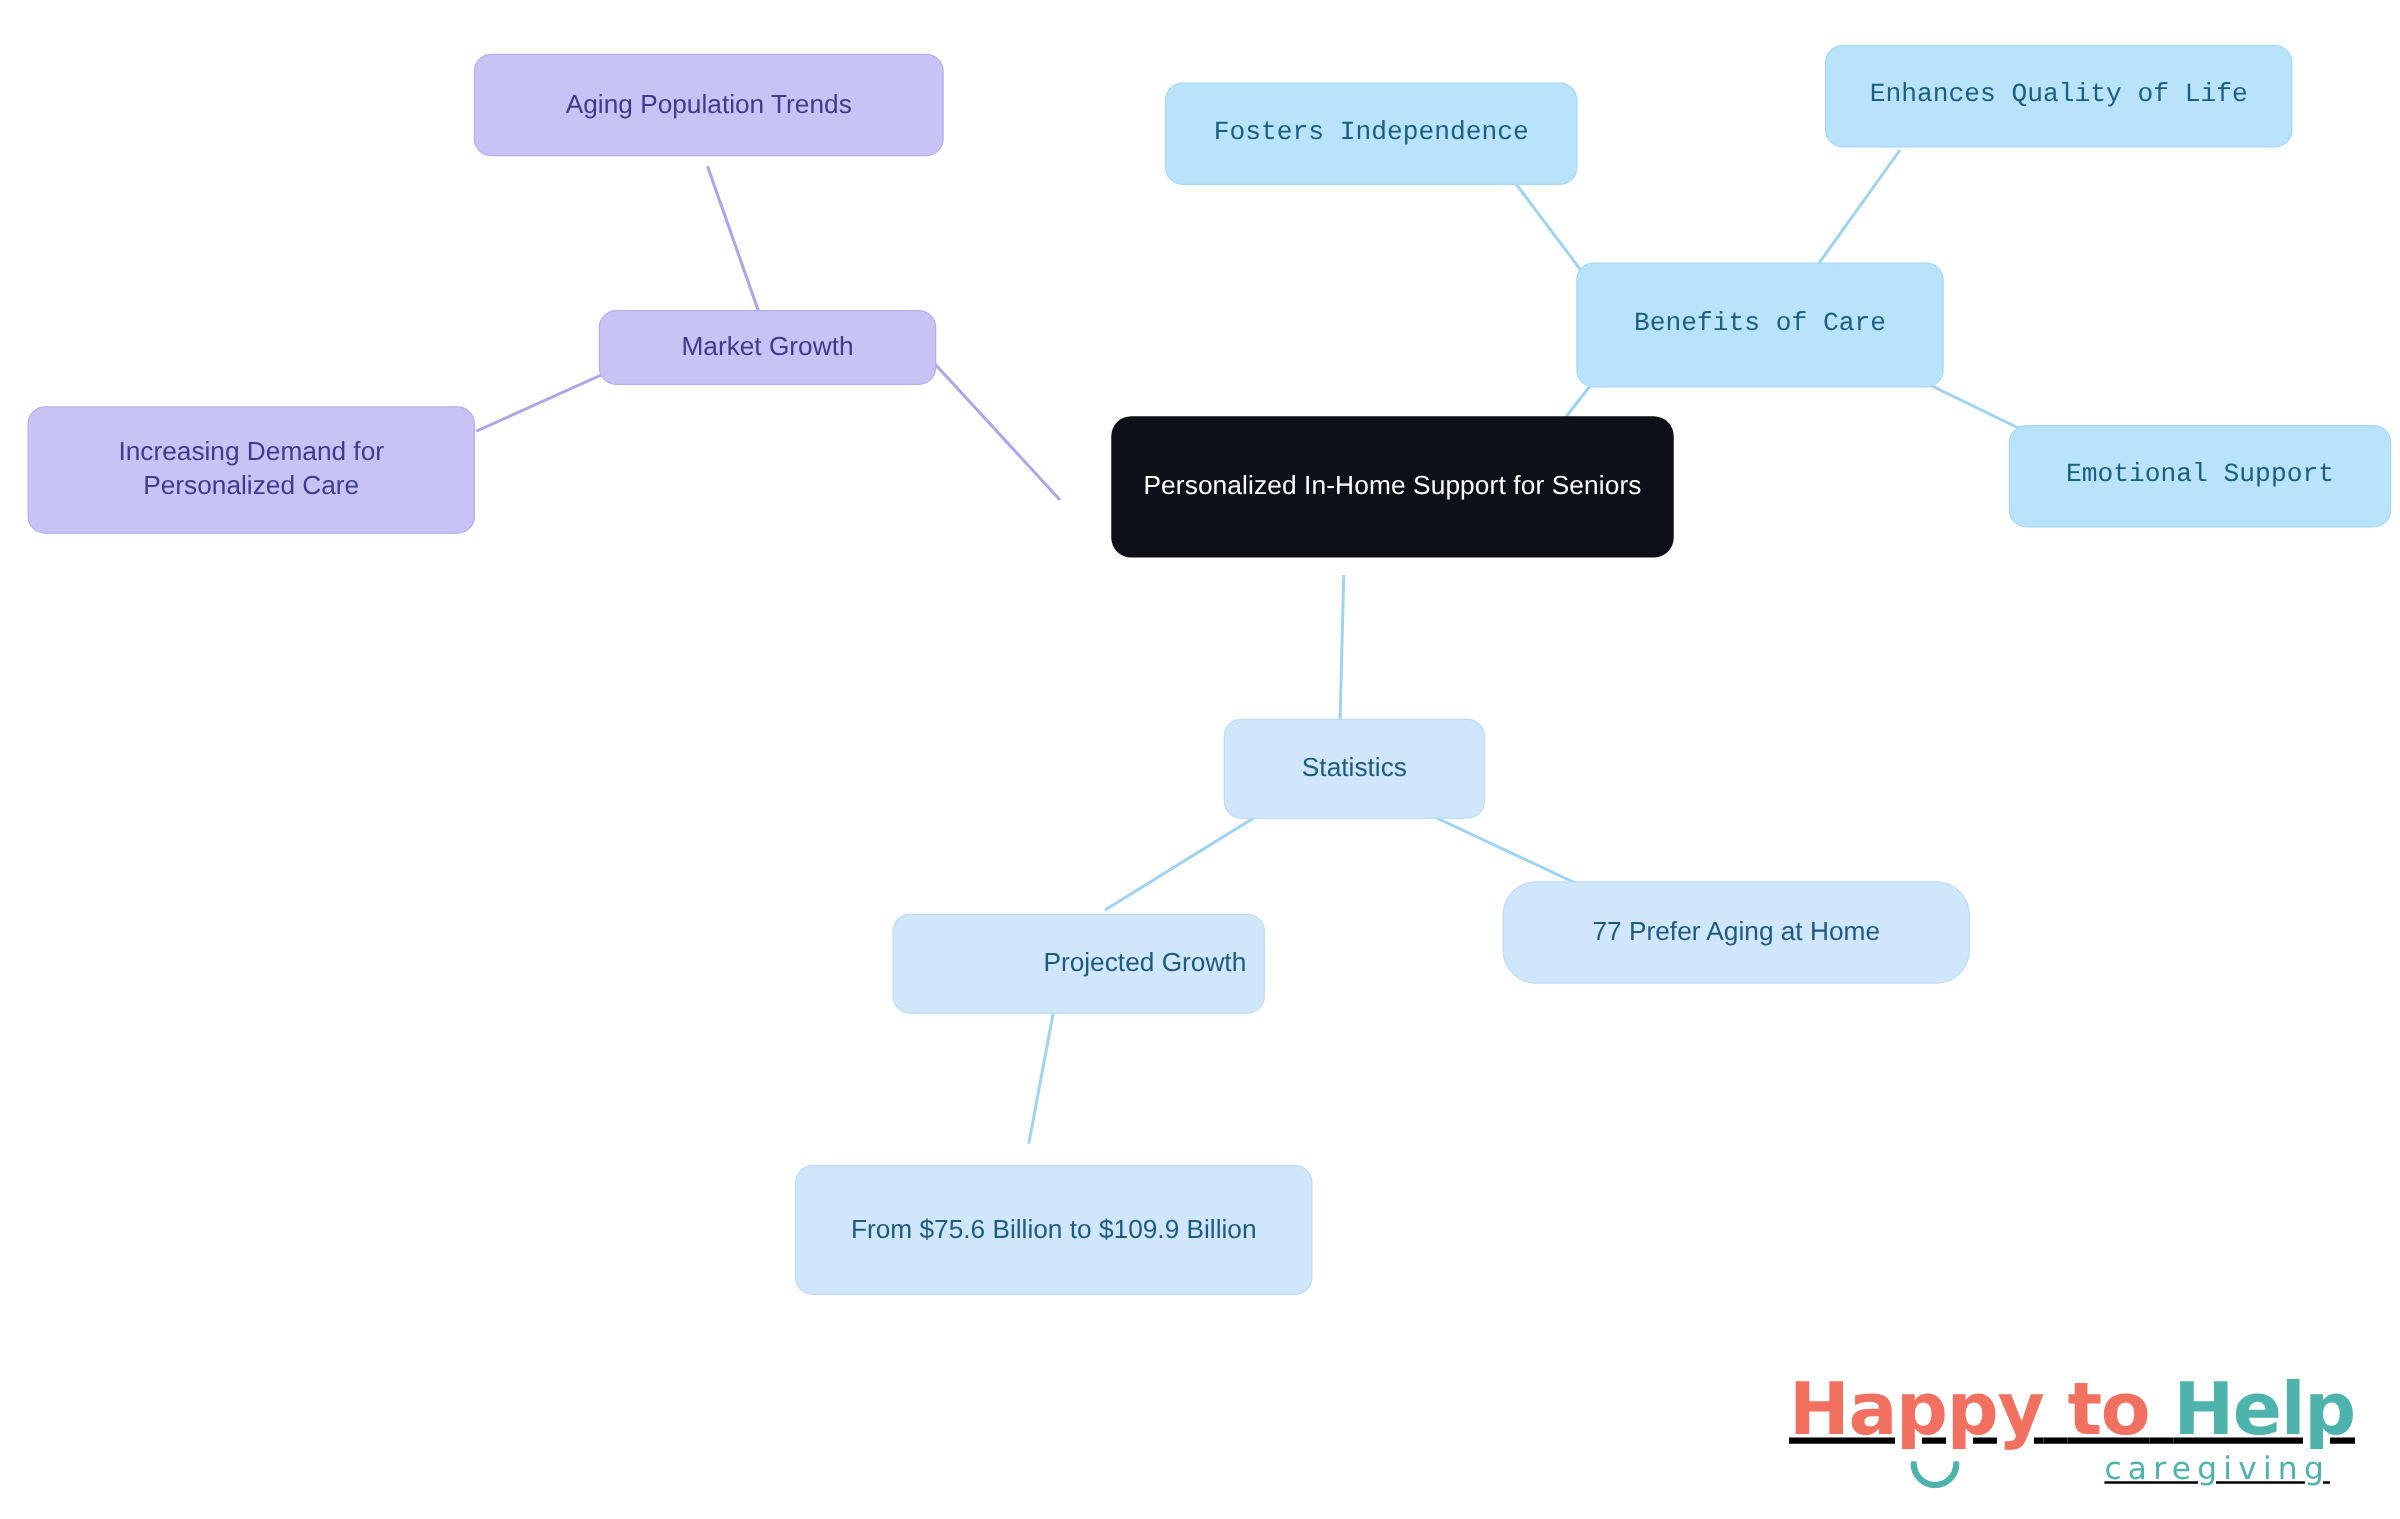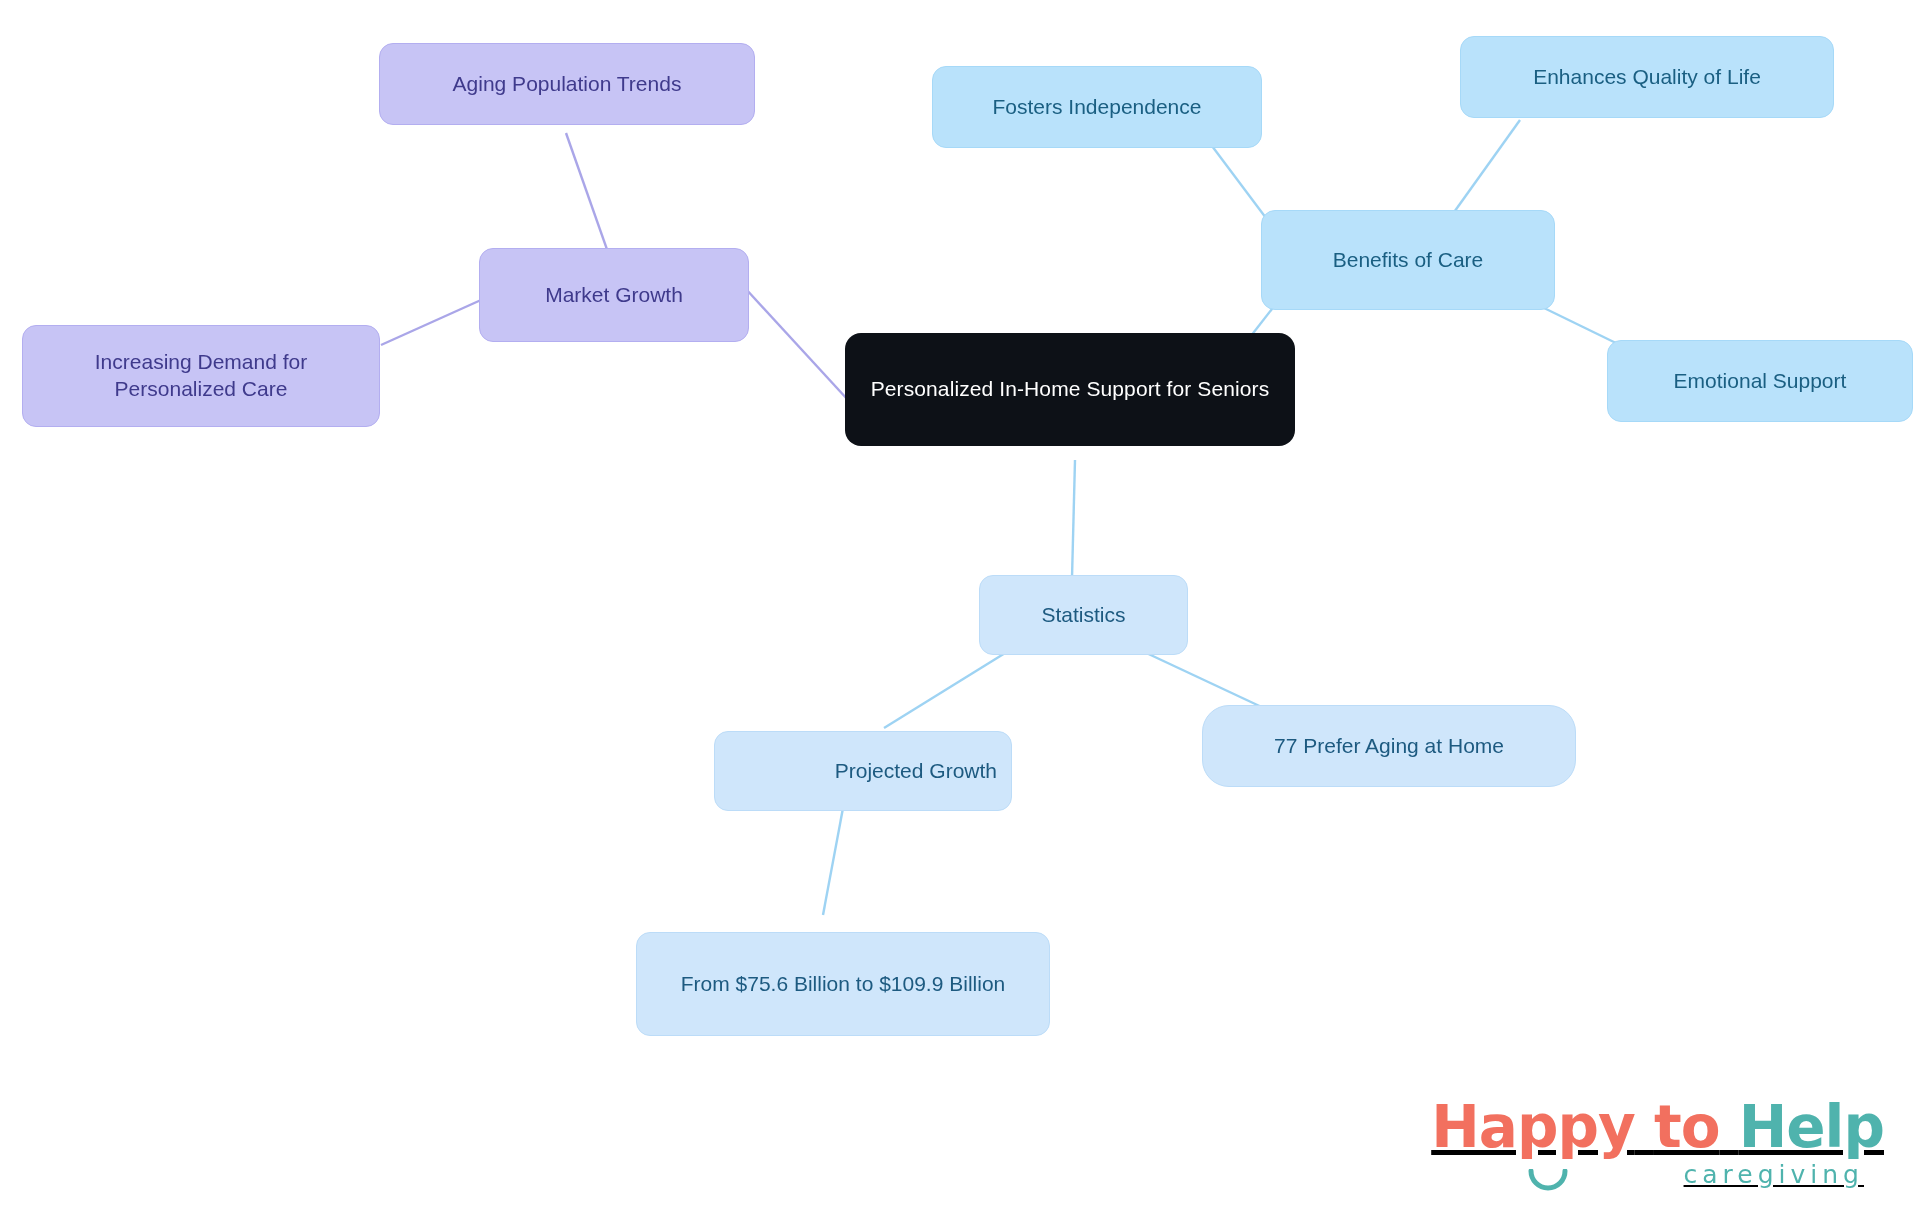--- a/index.html
+++ b/index.html
@@ -37,32 +37,34 @@
     border-radius: 14px;
     line-height: 1.28;
     padding: 6px 14px;
   }
   .node-root {
     background: #0d1117;
     color: #ffffff;
     border-radius: 16px;
     font-size: 21px;
     letter-spacing: 0.1px;
+    margin-left: 44px;
   }
   .node-purple {
     background: #c7c4f5;
     border: 1.6px solid #b3aef0;
     color: #3f3a8c;
     font-size: 21px;
   }
   .node-blue {
     background: #b9e2fb;
     border: 1.6px solid #a6d9f8;
     color: #1a5f82;
     font-size: 21px;
+    font-family: Liberation Mono, monospace;
   }
   .node-lightblue {
     background: #cfe6fb;
     border: 1.6px solid #bcdcf8;
     color: #1d5a80;
     font-size: 21px;
   }
   .logo {
     position: absolute;
     right: 36px;
@@ -125,21 +127,21 @@
 
     <path d="M 1140 650 L 1268 710" stroke="#9ed3f3" stroke-width="2.4" fill="none"></path>
 
     <path d="M 843 808 L 823 915" stroke="#9ed3f3" stroke-width="2.4" fill="none"></path>
   </svg>
 
   <div class="node node-root" style="left:845px; top:333px; width:450px; height:113px;">
     <span>Personalized In-Home Support for Seniors</span>
   </div>
 
-  <div class="node node-purple" style="left:479px; top:248px; width:270px; height:94px;">
+  <div class="node node-purple" style="left:479px; top:248px; width:270px; height:60px;">
     <span>Market Growth</span>
   </div>
 
   <div class="node node-purple" style="left:379px; top:43px; width:376px; height:82px;">
     <span>Aging Population Trends</span>
   </div>
 
   <div class="node node-purple" style="left:22px; top:325px; width:358px; height:102px;text-align:center;">
     <span>Increasing Demand for Personalized Care</span>
   </div>

